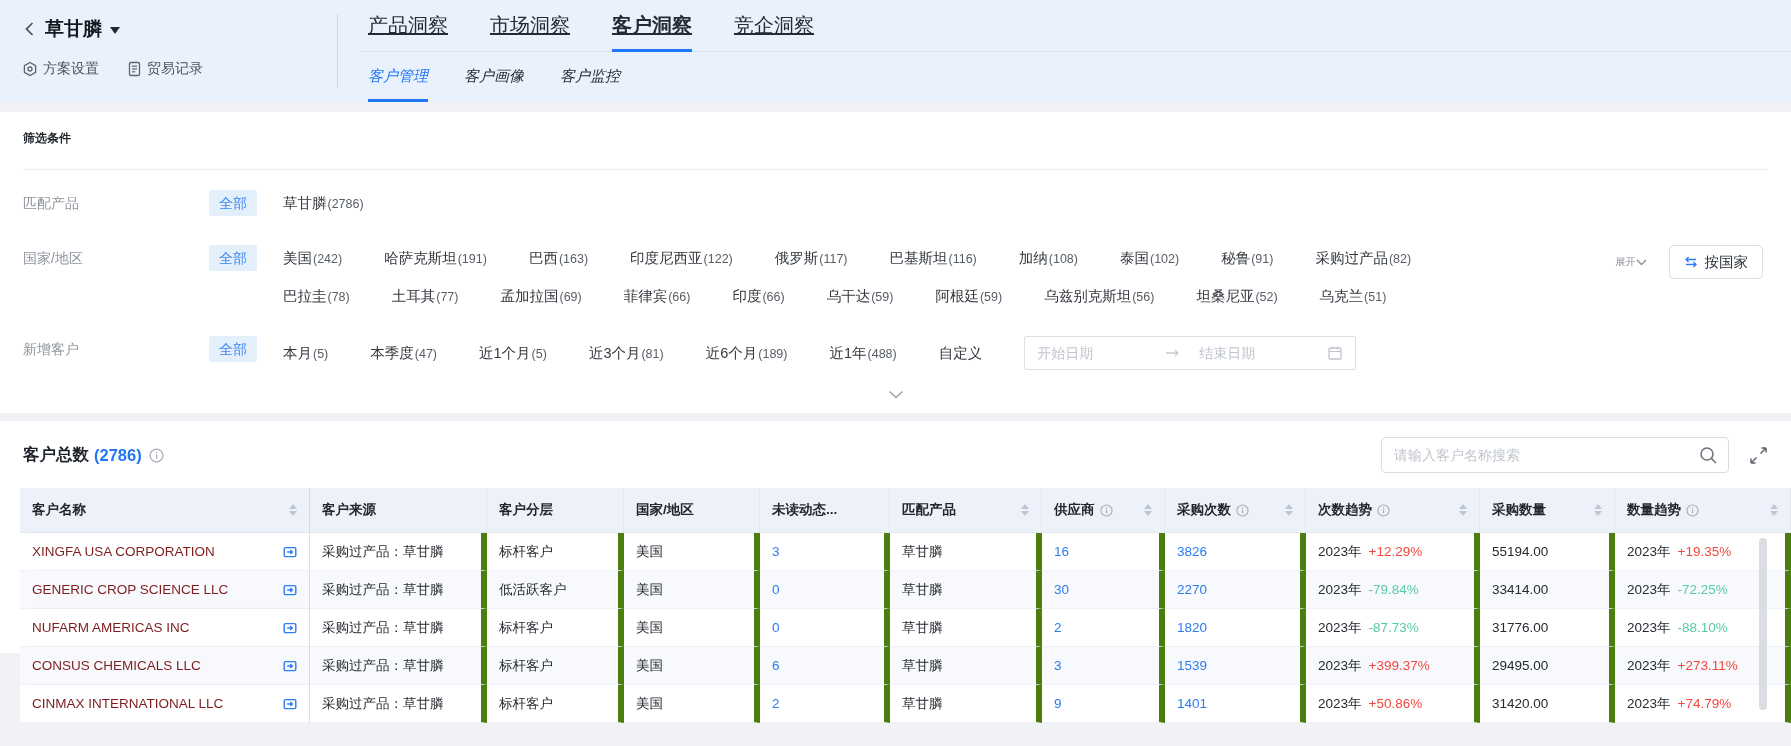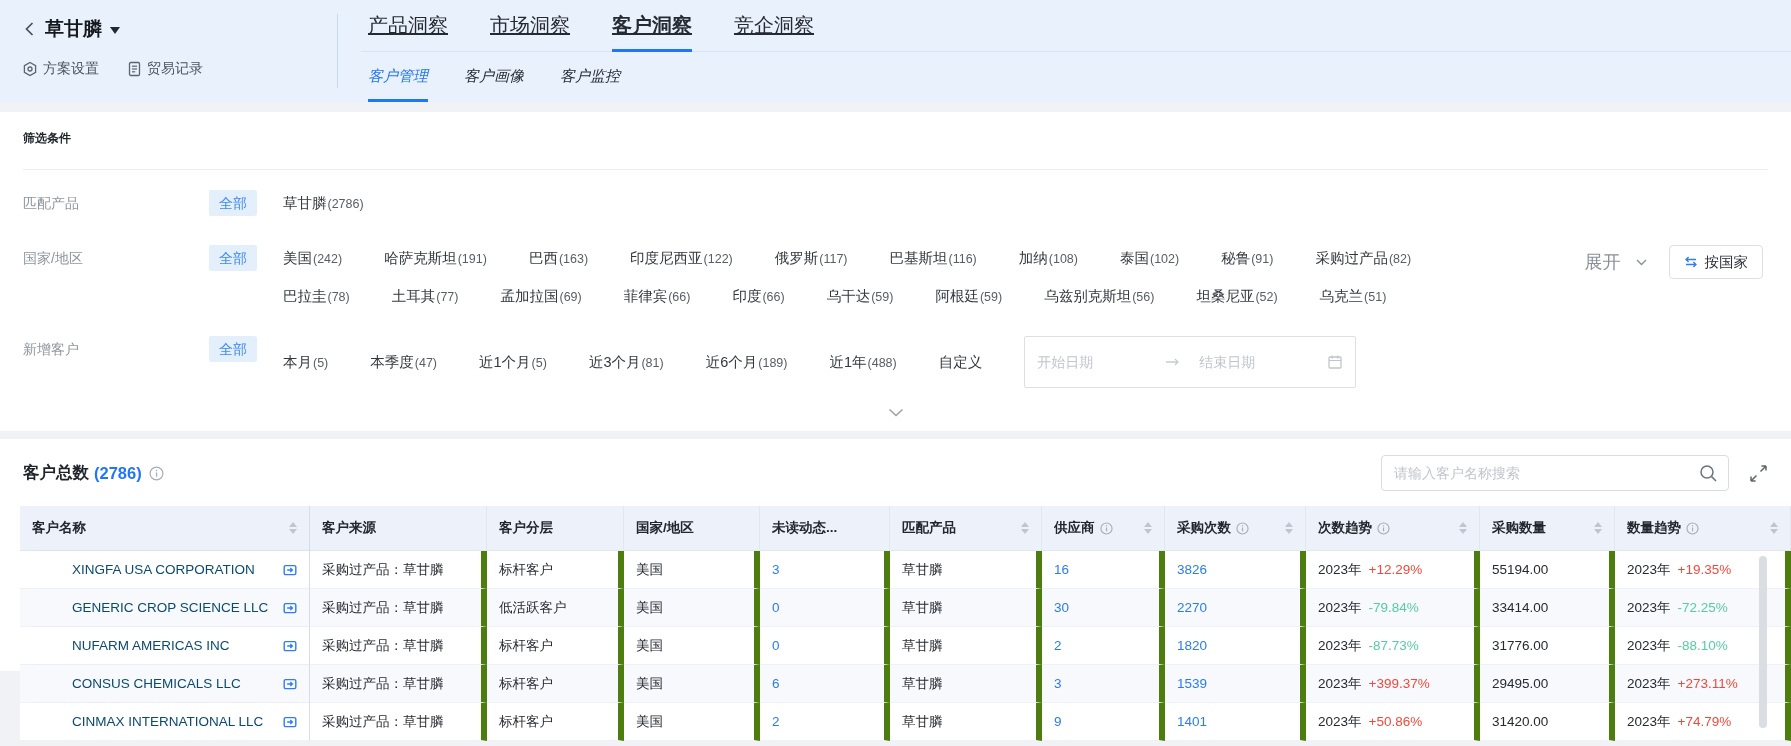--- a/index.html
+++ b/index.html
@@ -40,26 +40,26 @@
   .chip { flex:none; background:#e4effc; color:#3e89f1; font-size:14px; line-height:26px;
     padding:0 10px; border-radius:2px; cursor:pointer; }
   .f-body { flex:1; display:flex; align-items:flex-start;padding-left:32px; }
   .opts-col { margin-left:26px; flex:1; }
   .opts { display:flex; align-items:center; gap:42px; line-height:26px; flex-wrap:nowrap; }
   .opts + .opts { margin-top:11px; }
   .opt { display:inline-flex; align-items:baseline; cursor:pointer; white-space:nowrap; }
   .opt-n { font-size:14.5px; color:#33383f; }
   .opt-c { font-size:12.5px; color:#585e66; margin-left:1px; }
   .country-controls { flex:none; display:flex; align-items:center; gap:22px; margin-left:18px; padding-right:5px; }
-  .expand-toggle { display:inline-flex; align-items:center; gap:15px; font-size:18px; color:#8a9099; cursor:pointer; }
+  .expand-toggle { display:inline-flex; align-items:center; gap:0; font-size:10px; color:#8a9099; cursor:pointer; }
   .by-country-btn { display:inline-flex; align-items:center; gap:7px; height:34px; padding:0 14px;
     border:1px solid #dcdfe5; border-radius:4px; background:#fff; font-size:14.5px; color:#2b3039; cursor:pointer; }
   .row-new .opts { align-items:center; }
   .custom-opt { font-size:14.5px; color:#33383f; cursor:pointer; white-space:nowrap;text-align:center; }
-  .date-range { display:inline-flex; align-items:center; width:332px; height:52px; border:1px solid #dcdfe5;
+  .date-range { display:inline-flex; align-items:center; width:332px; height:34px; border:1px solid #dcdfe5;
     border-radius:2px; padding:0 12px; background:#fff; }
   .date-ph { flex:1; font-size:14px; color:#c0c5cd; }
   .date-ph.end { padding-left:18px; }
   .collapse-bar { display:flex; justify-content:center; padding:20px 0 14px; }
 
   
   .table-card { background:#fff; margin-top:8px; height:232px; padding-top:14px; position:relative; }
   .toolbar { display:flex; align-items:center; height:40px; padding:0 23px; }
   .total { display:flex; align-items:center; gap:5px; font-size:16.5px; font-weight:700; color:#1f242b; }
   .total-count { color:#2176f3; }
@@ -80,21 +80,21 @@
   .sorter { display:inline-flex; flex-direction:column; gap:2px; flex:none; cursor:pointer; margin-left:6px; }
   .sorter i { display:block; width:0; height:0; border-left:4.5px solid transparent; border-right:4.5px solid transparent; }
   .sorter .s-up { border-bottom:5.5px solid #bfc5d2; }
   .sorter .s-dn { border-top:5.5px solid #bfc5d2; }
   tbody td { height:38px; padding:0 12px; font-size:13.5px; color:#262a31; background:#fff;
     border-right:6px solid #4d7c0f; border-bottom:1px solid #eef1f6; white-space:nowrap;
     overflow:hidden; text-overflow:ellipsis; }
   tbody tr:nth-child(even) td { background:#f7f9fd; }
   th.col-fix, td.col-fix { border-right:1px solid #d7dce6; box-shadow:7px 0 7px -5px rgba(30,55,90,.18); }
   .name-cell { display:flex; align-items:center; }
-  .company { overflow:hidden; text-overflow:ellipsis; white-space:nowrap; color:#0c4a6e;margin-left:40px; }
+  .company { overflow:hidden; text-overflow:ellipsis; white-space:nowrap; color:#7f1d1d; }
   .crm-ic { margin-left:auto; flex:none; padding-left:8px; cursor:pointer; display:inline-flex; }
   .link { color:#2b7cf0; cursor:pointer; }
   .trend-year { margin-right:7px; color:#262a31; }
   .t-up { color:#f2483c; }
   .t-down { color:#57cba2; }
   .vscroll { position:absolute; right:24px; top:50px; width:8px; height:172px; background:#dadde2;
     border-radius:4px; cursor:grab; }
   svg { display:block; }
 </style>
 </head>

